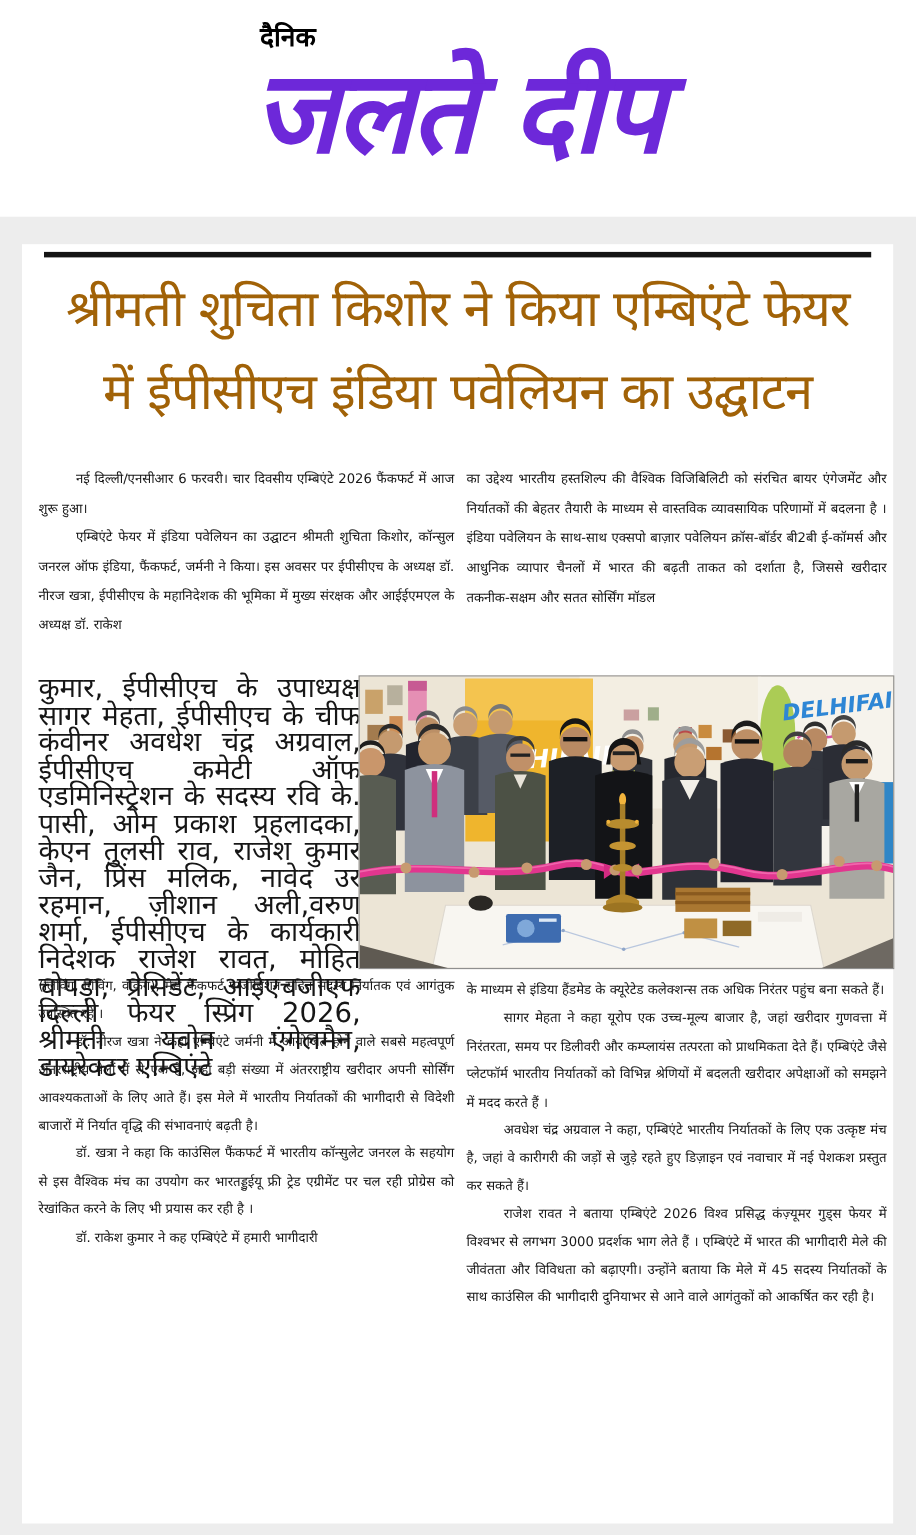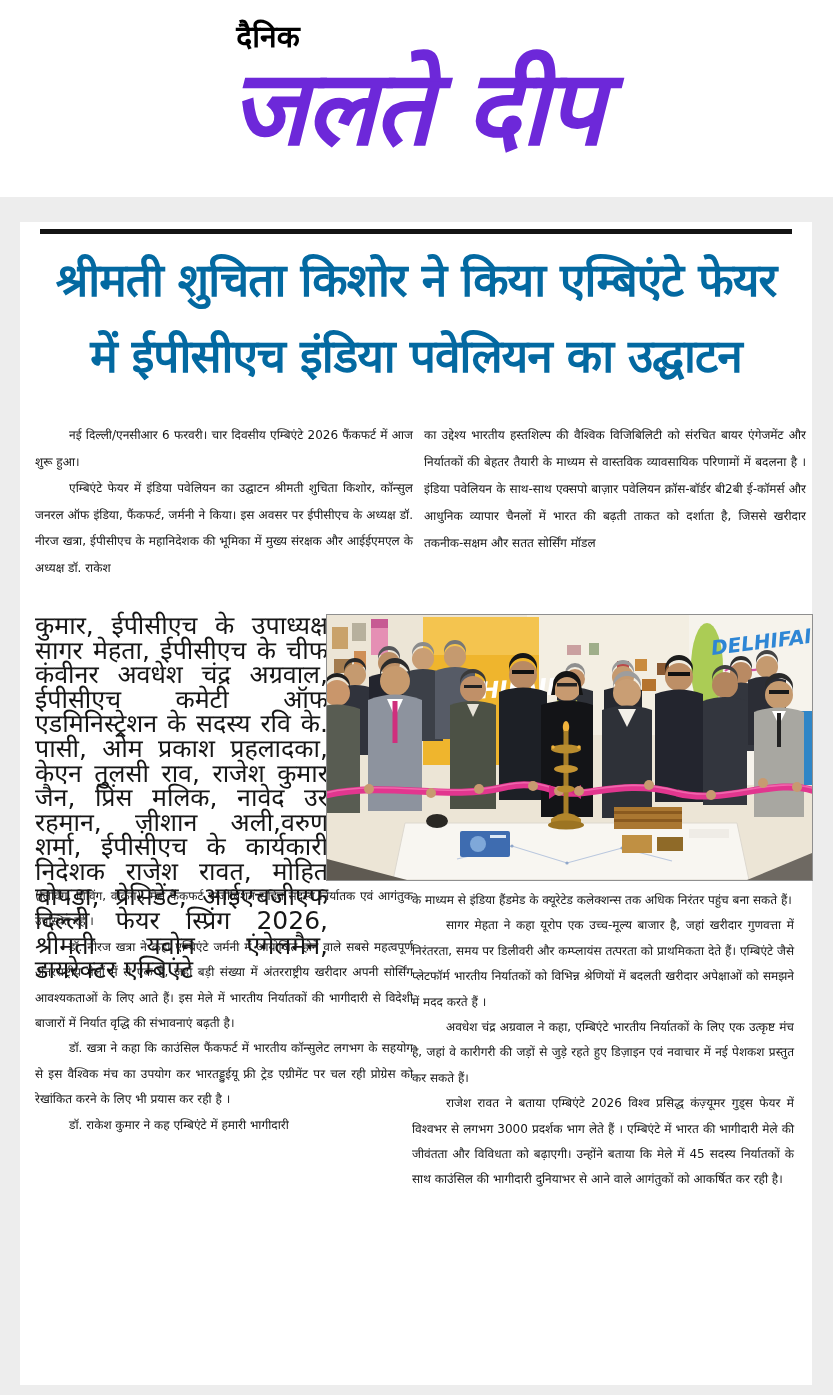--- a/index.html
+++ b/index.html
@@ -3,35 +3,35 @@
 <meta charset="utf-8">
 <style>
   html,body{margin:0;padding:0;}
   body{
     position:relative;width:833px;height:1395px;overflow:hidden;
     background:#ededed;font-family:"DejaVu Sans",sans-serif;color:#131313;
   }
   
   .masthead{position:absolute;left:0;top:0;width:833px;height:197px;background:#ffffff;text-align:center;}
   .masthead-inner{display:inline-block;text-align:left;margin-top:22px;}
-  .masthead-label{font-size:30px;font-weight:900;line-height:1;color:#000;margin-left:6px;letter-spacing:0;}
+  .masthead-label{font-size:24px;font-weight:900;line-height:1;color:#000;margin-left:6px;letter-spacing:0;}
   .masthead-title{font-size:104px;font-weight:900;line-height:1.08;color:#6d28d9;margin-top:0;letter-spacing:-2px;white-space:nowrap;font-style:italic;}
   
   .card{position:absolute;left:20px;top:222px;width:792px;height:1163px;background:#ffffff;}
   .rule{position:absolute;left:20px;top:7px;width:752px;height:5px;background:#141414;}
   .headline{position:absolute;left:0;top:20px;width:792px;text-align:center;
-            font-weight:700;color:#0369a1;font-size:46px;line-height:76px;letter-spacing:-1px;}
+            font-weight:400;color:#a16207;font-size:46px;line-height:76px;letter-spacing:-1px;}
   .block{position:absolute;font-size:12px;color:#161616;text-align:justify;}
   .para{margin:0;text-indent:34px;}
   .para.cont{text-indent:0;}
   #left-top   {left:15px;  top:200px; width:378px; line-height:26.6px;}
   #right-top  {left:404px; top:200px; width:382px; line-height:26.9px;}
   #left-narrow{left:15px;  top:392px; width:293px; line-height:24.6px; font-size:25px;}
   #left-bottom{left:15px;  top:662px; width:378px; line-height:25.4px;}
-  #right-bottom{left:392px;top:666px; width:382px; line-height:25.4px;}
+  #right-bottom{left:404px;top:666px; width:382px; line-height:25.4px;}
   
   #photo{position:absolute;left:306px;top:392px;width:487px;height:267px;
          box-sizing:border-box;border:1px solid #8f8f8f;background:#e9e3d6;overflow:hidden;}
   #photo svg{display:block;}
 </style>
 </head>
 <body>
 
 <header class="masthead">
   <div class="masthead-inner">
@@ -54,21 +54,21 @@
     </div>
   <div id="right-top" class="block">
       <p class="para cont">का उद्देश्य भारतीय हस्तशिल्प की वैश्विक विजिबिलिटी को संरचित बायर एंगेजमेंट और निर्यातकों की बेहतर तैयारी के माध्यम से वास्तविक व्यावसायिक परिणामों में बदलना है । इंडिया पवेलियन के साथ-साथ एक्सपो बाज़ार पवेलियन क्रॉस-बॉर्डर बी2बी ई-कॉमर्स और आधुनिक व्यापार चैनलों में भारत की बढ़ती ताकत को दर्शाता है, जिससे खरीदार तकनीक-सक्षम और सतत सोर्सिंग मॉडल</p>
     </div>
   <div id="left-narrow" class="block">
       <p class="para cont">कुमार, ईपीसीएच के उपाध्यक्ष सागर मेहता, ईपीसीएच के चीफ कंवीनर अवधेश चंद्र अग्रवाल, ईपीसीएच कमेटी ऑफ एडमिनिस्ट्रेशन के सदस्य रवि के. पासी, ओम प्रकाश प्रहलादका, केएन तुलसी राव, राजेश कुमार जैन, प्रिंस मलिक, नावेद उर रहमान, ज़ीशान अली,वरुण शर्मा, ईपीसीएच के कार्यकारी निदेशक राजेश रावत, मोहित चोपड़ा, प्रेसिडेंट, आईएचजीएफ दिल्ली फेयर स्प्रिंग 2026, श्रीमती यवोन एंगेलमैन, डायरेक्टर एम्बिएंटे</p>
     </div>
   <div id="left-bottom" class="block">
       <p class="para cont">(लिविंग, गिविंग, वर्किंग), मेसे फैंकफर्ट एग्जीबिशन सहित सदस्य निर्यातक एवं आगंतुक उपस्थित रहे ।</p>
       <p class="para">डॉ. नीरज खत्रा ने कहा एम्बिएंटे जर्मनी में आयोजित होने वाले सबसे महत्वपूर्ण अंतरराष्ट्रीय मेलों में से एक है, जहां बड़ी संख्या में अंतरराष्ट्रीय खरीदार अपनी सोर्सिंग आवश्यकताओं के लिए आते हैं। इस मेले में भारतीय निर्यातकों की भागीदारी से विदेशी बाजारों में निर्यात वृद्धि की संभावनाएं बढ़ती है।</p>
-      <p class="para">डॉ. खत्रा ने कहा कि काउंसिल फैंकफर्ट में भारतीय कॉन्सुलेट लगभग के सहयोग से इस वैश्विक मंच का उपयोग कर भारतड्डुईयू फ्री ट्रेड एग्रीमेंट पर चल रही प्रोग्रेस को रेखांकित करने के लिए भी प्रयास कर रही है ।</p>
+      <p class="para">डॉ. खत्रा ने कहा कि काउंसिल फैंकफर्ट में भारतीय कॉन्सुलेट जनरल के सहयोग से इस वैश्विक मंच का उपयोग कर भारतड्डुईयू फ्री ट्रेड एग्रीमेंट पर चल रही प्रोग्रेस को रेखांकित करने के लिए भी प्रयास कर रही है ।</p>
       <p class="para">डॉ. राकेश कुमार ने कह एम्बिएंटे में हमारी भागीदारी</p>
     </div>
   <div id="right-bottom" class="block">
       <p class="para cont">के माध्यम से इंडिया हैंडमेड के क्यूरेटेड कलेक्शन्स तक अधिक निरंतर पहुंच बना सकते हैं।</p>
       <p class="para">सागर मेहता ने कहा यूरोप एक उच्च-मूल्य बाजार है, जहां खरीदार गुणवत्ता में निरंतरता, समय पर डिलीवरी और कम्प्लायंस तत्परता को प्राथमिकता देते हैं। एम्बिएंटे जैसे प्लेटफॉर्म भारतीय निर्यातकों को विभिन्न श्रेणियों में बदलती खरीदार अपेक्षाओं को समझने में मदद करते हैं ।</p>
       <p class="para">अवधेश चंद्र अग्रवाल ने कहा, एम्बिएंटे भारतीय निर्यातकों के लिए एक उत्कृष्ट मंच है, जहां वे कारीगरी की जड़ों से जुड़े रहते हुए डिज़ाइन एवं नवाचार में नई पेशकश प्रस्तुत कर सकते हैं।</p>
       <p class="para">राजेश रावत ने बताया एम्बिएंटे 2026 विश्व प्रसिद्ध कंज़्यूमर गुड्स फेयर में विश्वभर से लगभग 3000 प्रदर्शक भाग लेते हैं । एम्बिएंटे में भारत की भागीदारी मेले की जीवंतता और विविधता को बढ़ाएगी। उन्होंने बताया कि मेले में 45 सदस्य निर्यातकों के साथ काउंसिल की भागीदारी दुनियाभर से आने वाले आगंतुकों को आकर्षित कर रही है।</p>
     </div>
 
   <div id="photo" role="img" aria-label="Dignitaries in suits cutting a pink ribbon at the EPCH India Pavilion inauguration, brass lamp on a white table, DELHIFAIR banners behind">

